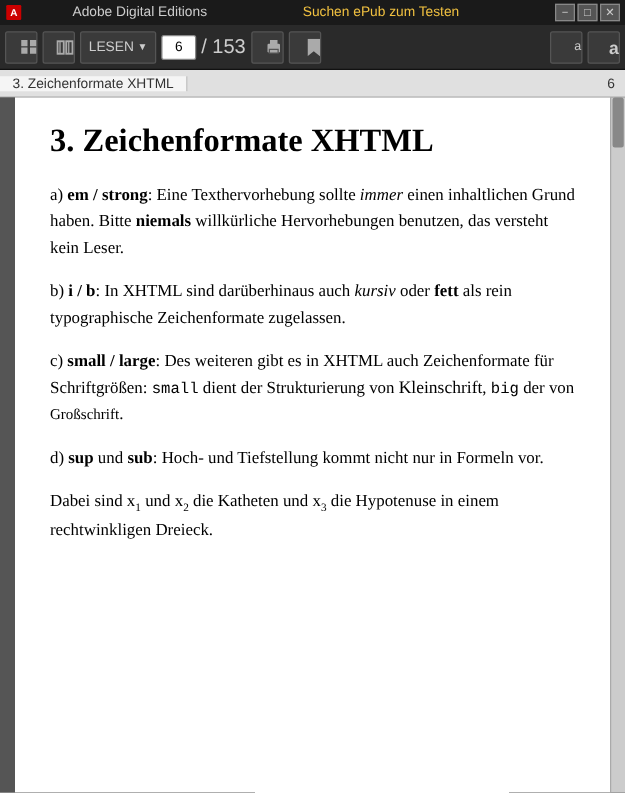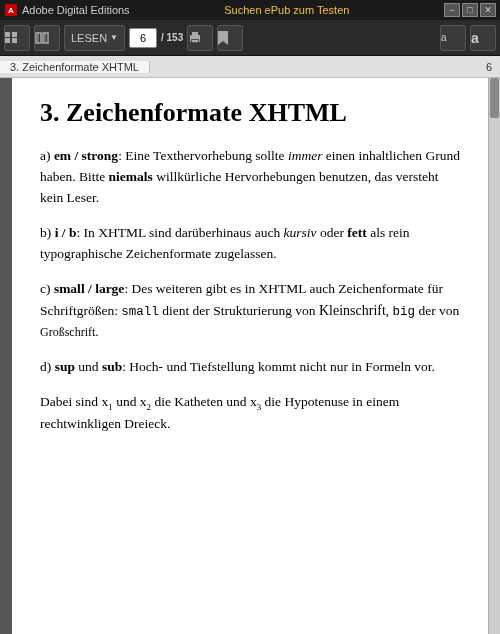--- a/index.html
+++ b/index.html
@@ -30,20 +30,21 @@
     #app-icon {
       width: 14px;
       height: 14px;
       display: flex;
       align-items: center;
       justify-content: center;
     }
     #app-title {
       color: #ccc;
       font-size: 11px;
+      margin-left: 36px;
     }
     #window-title {
       color: #f0c040;
       font-size: 11px;
       flex: 1;
       text-align: center;
     }
     #window-controls {
       display: flex;
       gap: 2px;
@@ -73,21 +74,21 @@
     }
     .tool-btn {
       background: #3a3a3a;
       border: 1px solid #555;
       color: #ccc;
       height: 26px;
       padding: 0 6px;
       cursor: pointer;
       display: flex;
       align-items: center;
-      justify-content: space-between;
+      justify-content: flex-end;
       font-size: 11px;
       border-radius: 2px;
     }
     .tool-btn.icon-btn { width: 26px; padding: 0; }
 
     
     .grid-icon {
       display: grid;
       grid-template-columns: 1fr 1fr;
       gap: 1px;
@@ -114,22 +115,21 @@
       background: #fff;
       border: 1px solid #888;
       height: 20px;
       width: 28px;
       text-align: center;
       font-size: 11px;
       color: #000;
     }
     #page-sep {
       color: #ccc;
-      font-size: 10px;
-      font-weight: bold;
+      font-size: 16px;
     }
 
     
     .font-small { font-size: 10px; color: #ccc; }
     .font-large { font-size: 14px; color: #ccc; font-weight: bold; }
 
     #search-box {
       background: #fff;
       border: 1px solid #888;
       height: 20px;

